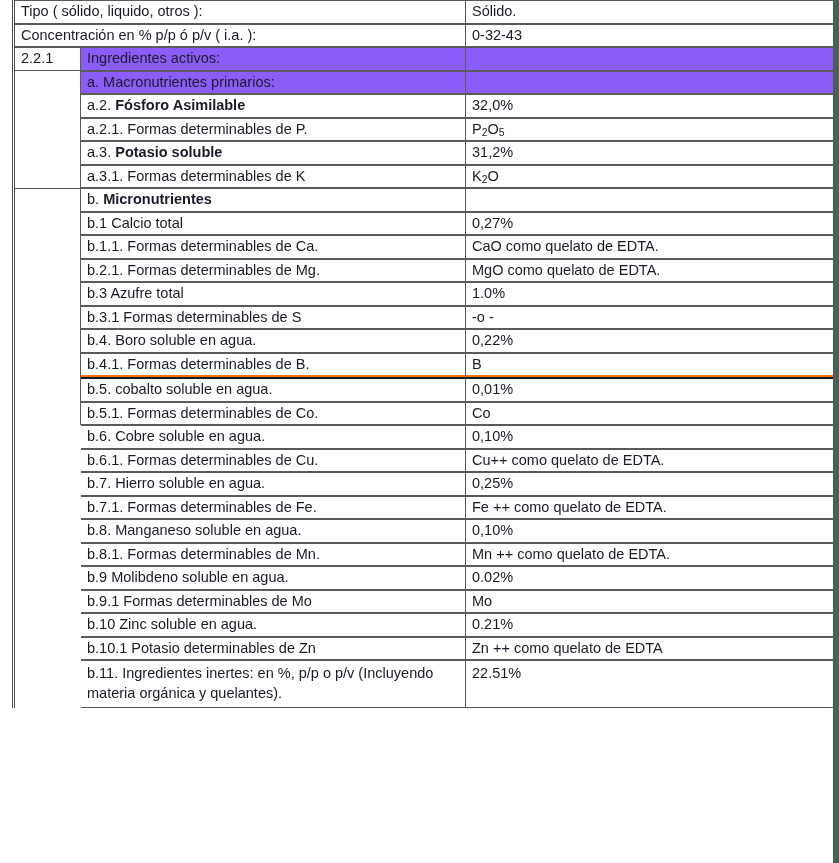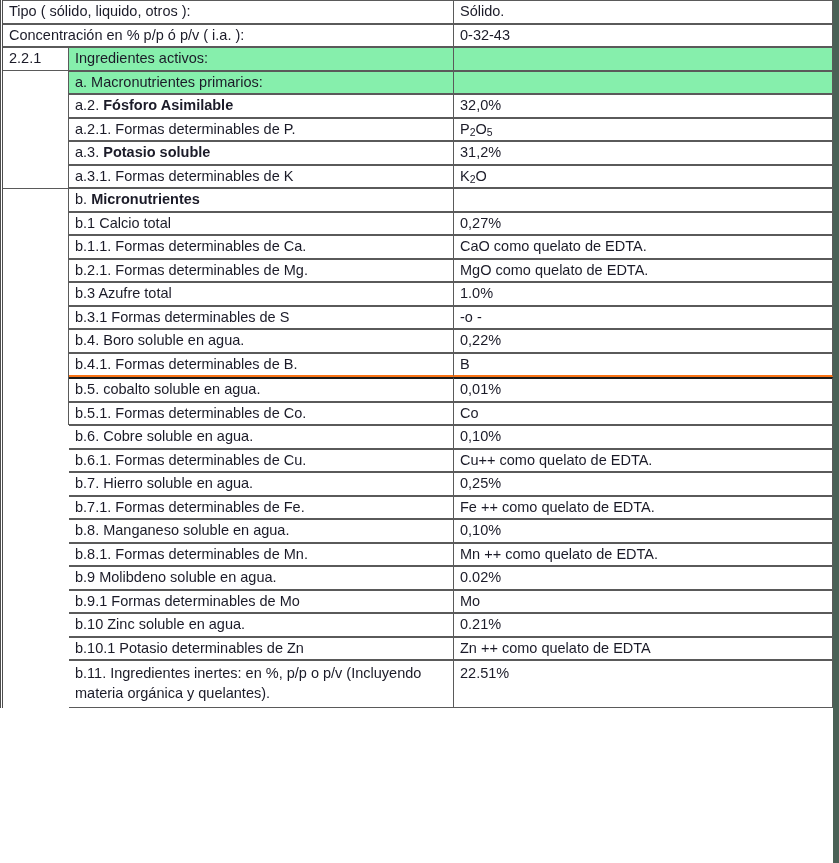--- a/index.html
+++ b/index.html
@@ -14,20 +14,21 @@
     color: #1b1b28;
     overflow: hidden;
   }
 
   
   #page {
     position: relative;
     width: 839px;
     height: 612px;
     box-sizing: border-box;
+    padding-left: 12px;
   }
   #right-strip {
     position: absolute;
     top: 0;
     right: 0;
     width: 6px;
     height: 863px;
     background: #4a6156;
   }
 
@@ -54,21 +55,21 @@
     border-right: 1px solid #5a5a5a;
     padding: 3px 5px 4px 6px;
     vertical-align: top;
     height: 21px;
     box-sizing: border-box;
     background: #ffffff;
     white-space: nowrap;
     overflow: hidden;
   }
   td.no-right { border-right: none; }
-  td.shaded { background: #86efac; }
+  td.shaded { background: #8b5cf6; }
   td.thick-bottom { border-bottom: 2px solid #f97316; }
   td.thick-top { border-top: 2px solid #1a1a1a; margin-left: 24px; }
   td.two-line { height: 46px; white-space: normal; line-height: 1.35; }
 
   .bold { font-weight: bold; }
   sub { font-size: 0.72em; vertical-align: baseline; position: relative; bottom: -0.26em; }
 </style>
 </head>
 <body>
 

